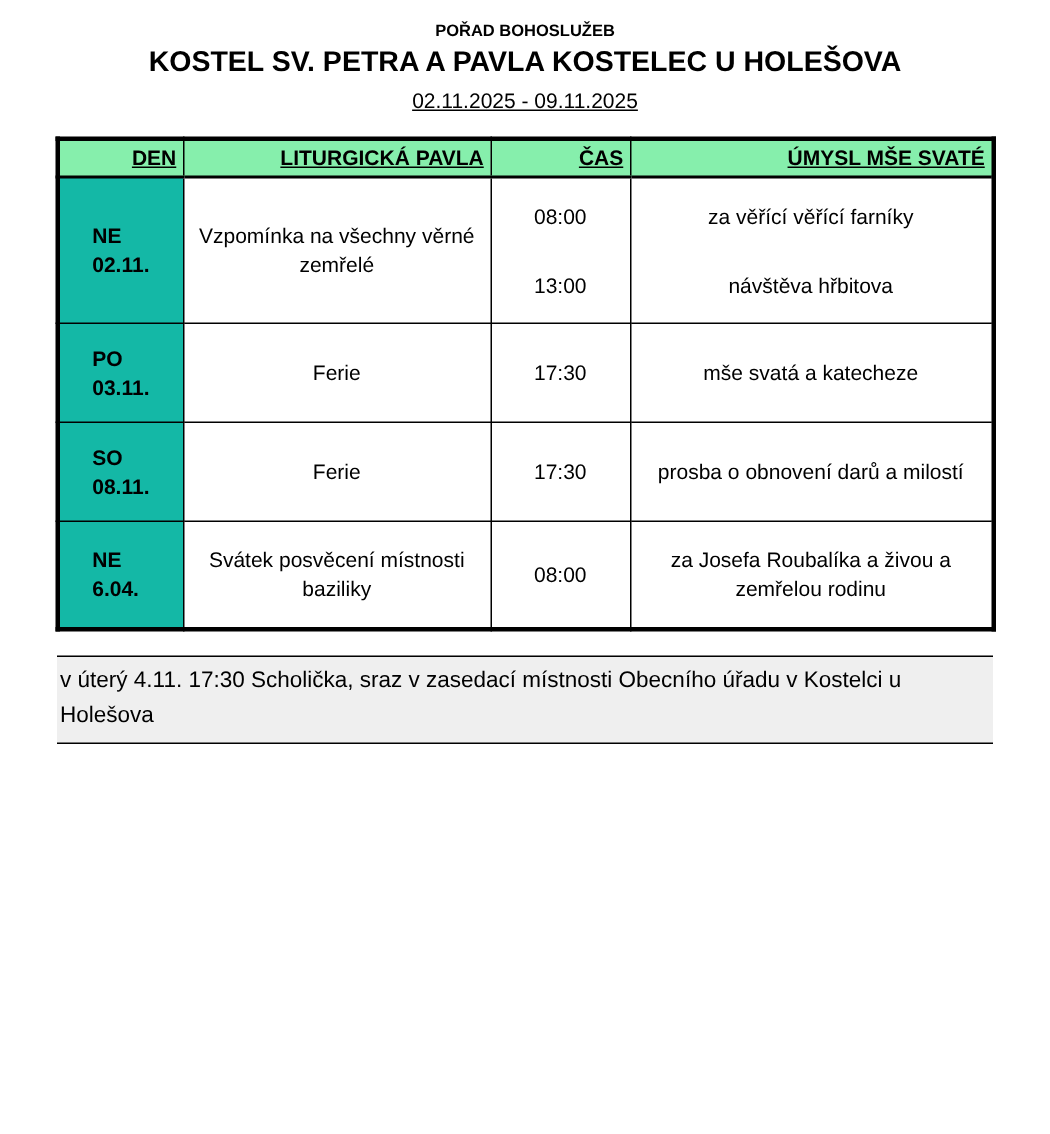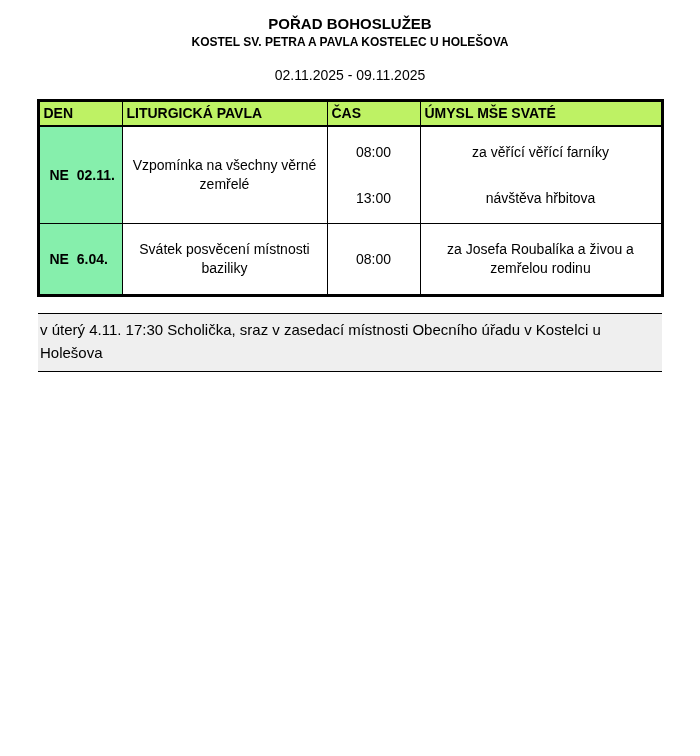--- a/index.html
+++ b/index.html
@@ -7,50 +7,51 @@
   body {
     width: 700px;
     min-height: 756px;
     background: #ffffff;
     color: #000000;
     font-family: "Liberation Sans", sans-serif;
   }
   .page { width: 700px; min-height: 756px; padding-top: 14px; }
 
   .titles { text-align: center; }
-  .title    { font-size: 15px; font-weight: bold; line-height: 1.35; }
-  .subtitle { font-size: 12px; font-weight: bold; line-height: 1.35; }
-  .daterange{ font-size: 14px; margin-top: 17px; }
+  .title    { font-size: 11px; font-weight: bold; line-height: 1.35; }
+  .subtitle { font-size: 19px; font-weight: bold; line-height: 1.35; }
+  .daterange{ font-size: 14px; margin-top: 5px; text-decoration: underline; }
 
   table.schedule {
     border-collapse: collapse;
     table-layout: fixed;
     width: 624px;
     margin: 16px auto 0 auto;
     border: 3px solid #000;
   }
   .schedule th, .schedule td {
     border: 1px solid #000;
     font-size: 14px;
     vertical-align: middle;
     padding: 2px 4px;
     line-height: 1.35;
   }
   .schedule th {
-    background: #bef264;
+    background: #86efac;
     font-weight: bold;
     height: 23px;
-    text-align: left;
+    text-align: right;
     border-bottom: 2px solid #000;
+    text-decoration: underline;
   }
   td.day {
-    background: #86efac;
+    background: #14b8a6;
     font-weight: bold;
     text-align: left;
-    padding-left: 10px;
+    padding-left: 22px;
     white-space: pre-wrap;
   }
   td.center { text-align: center; }
   tr.r-tall   { height: 97px; }
   tr.r-mid    { height: 66px; }
   tr.r-last   { height: 72px; }
   .stack2 {
     display: flex;
     flex-direction: column;
     justify-content: space-around;
@@ -106,25 +107,37 @@
           </div>
         </td>
         <td class="center">
           <div class="stack2">
             <div>za věřící věřící farníky</div>
             <div>návštěva hřbitova</div>
           </div>
         </td>
       </tr>
 
+      <tr class="r-mid">
+        <td class="day">PO  03.11.</td>
+        <td class="center">Ferie</td>
+        <td class="center">17:30</td>
+        <td class="center">mše svatá a katecheze</td>
+      </tr>
 
 
 
 
 
+      <tr class="r-mid">
+        <td class="day">SO  08.11.</td>
+        <td class="center">Ferie</td>
+        <td class="center">17:30</td>
+        <td class="center">prosba o obnovení darů a milostí</td>
+      </tr>
 
       <tr class="r-last">
         <td class="day">NE  6.04.</td>
         <td class="center">Svátek posvěcení místnosti baziliky</td>
         <td class="center">08:00</td>
         <td class="center">za Josefa Roubalíka a živou a zemřelou rodinu</td>
       </tr>
 
     </tbody>
   </table>

